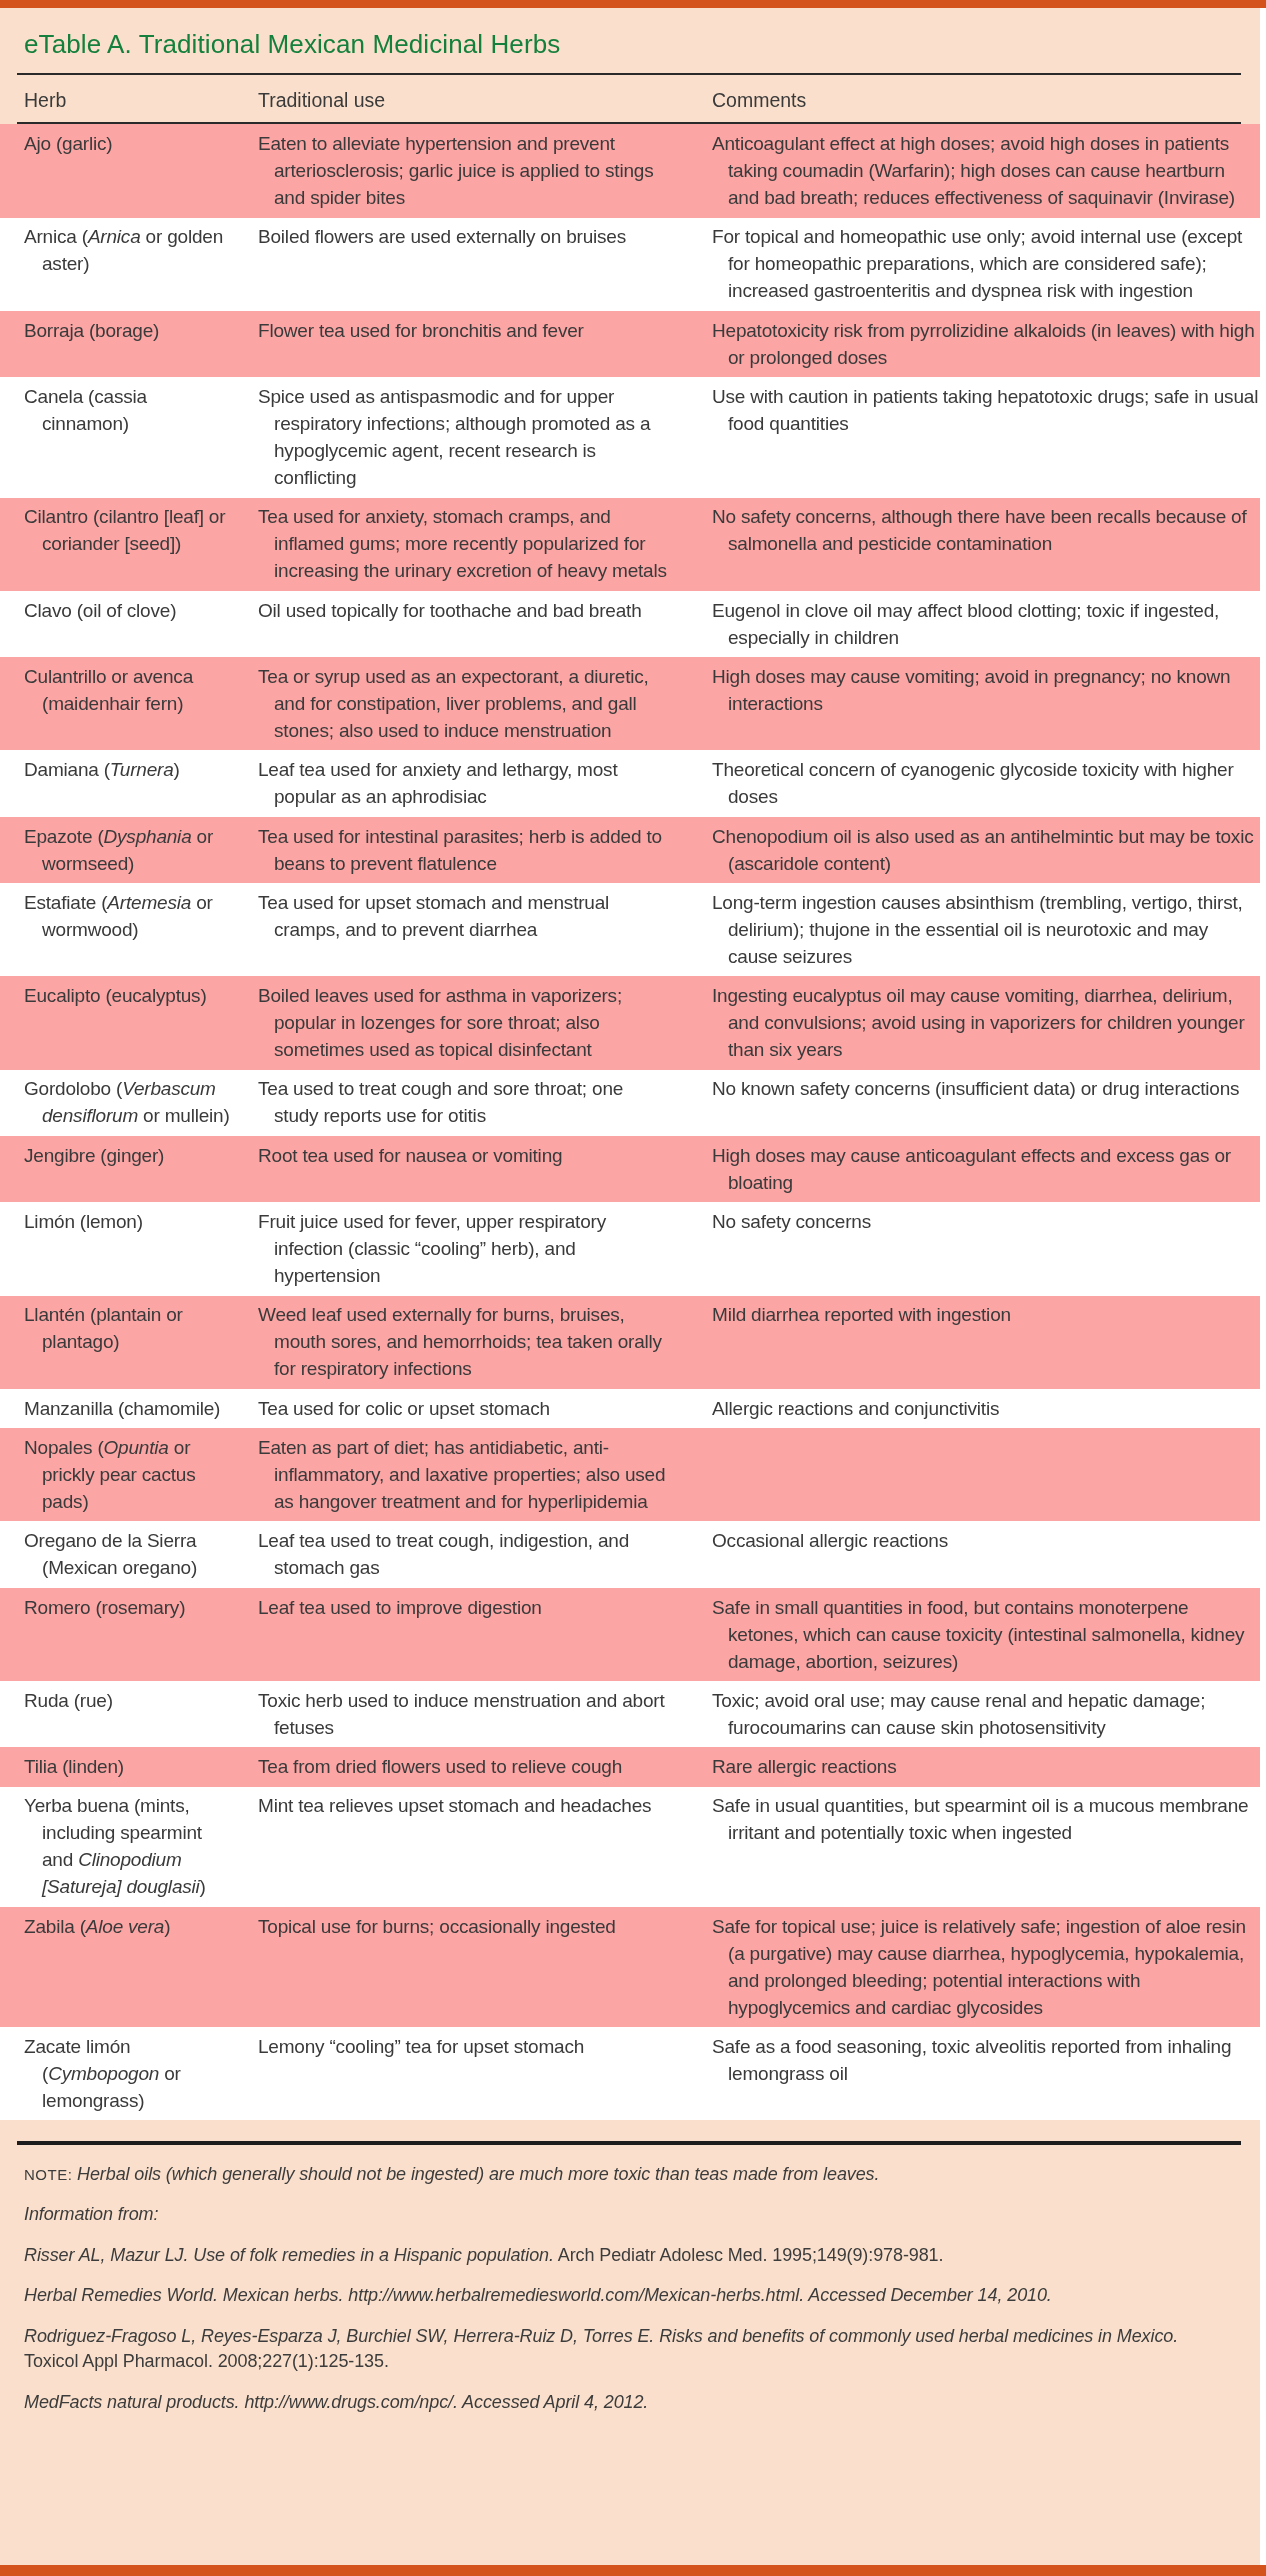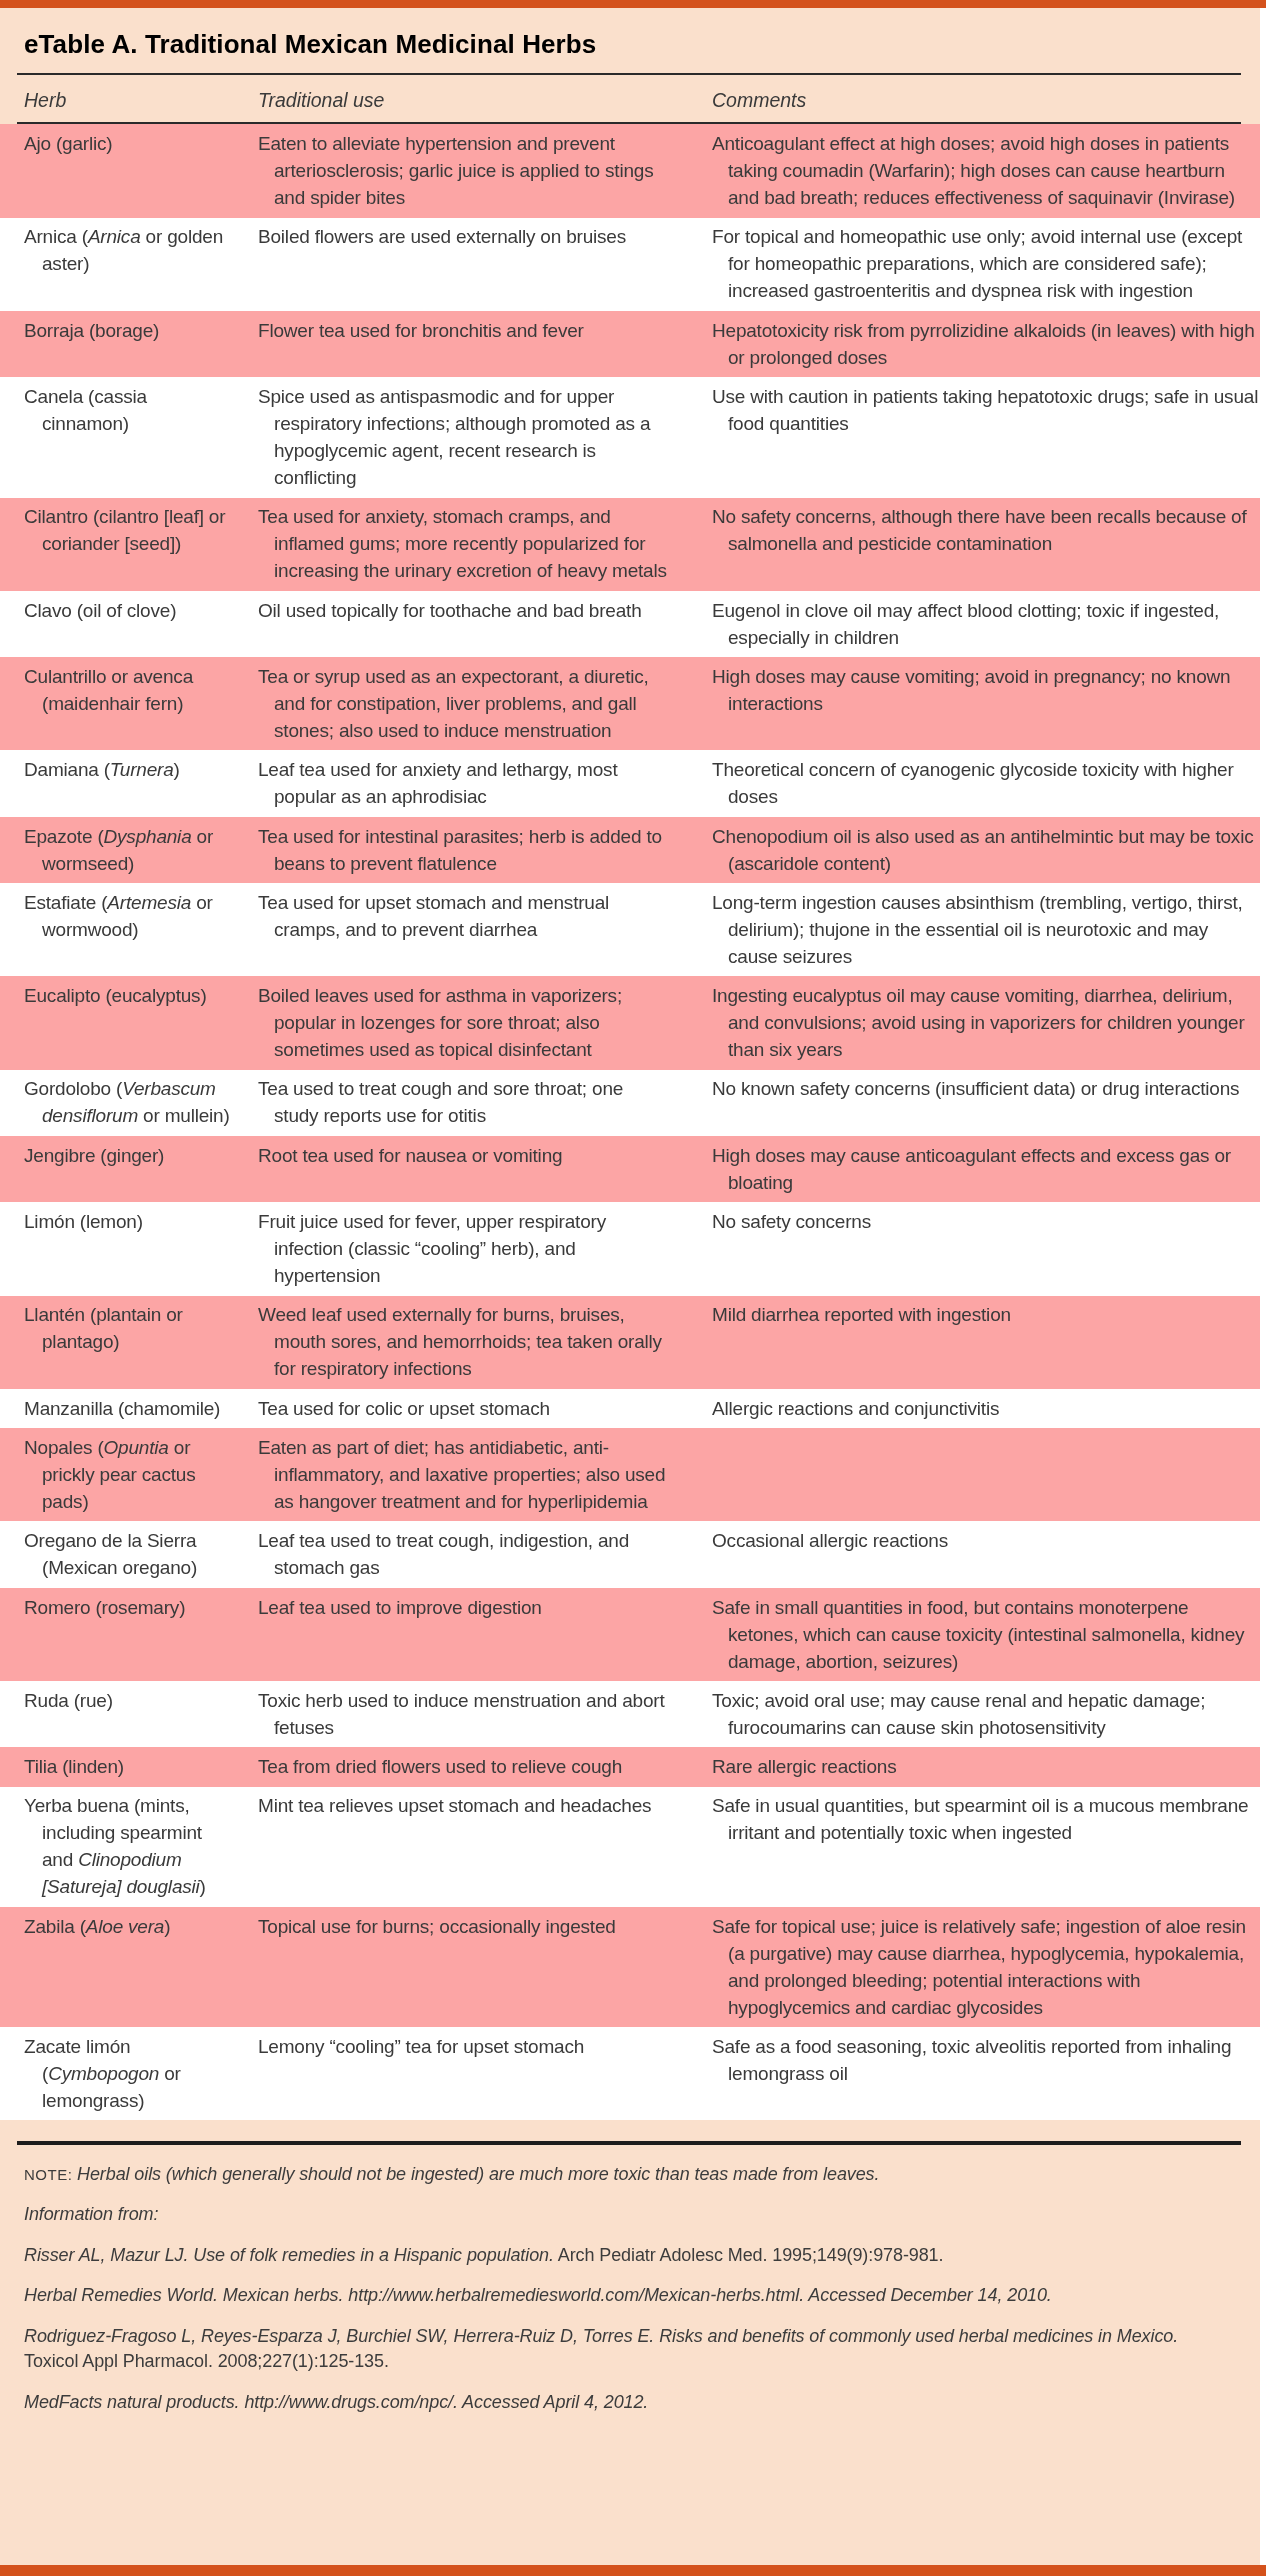--- a/index.html
+++ b/index.html
@@ -20,33 +20,32 @@
     width: 1260px;
     flex: 1 1 auto;
     display: flex;
     flex-direction: column;
     min-height: 0;
     overflow: hidden;
   }
   .thead { background: #fae0cc; }
   .title {
     font-size: 26px;
-    font-weight: bold;
-    color: #000000;
+    font-weight: normal;
+    color: #15803d;
     margin: 19.5px 26px 0 24px;
     line-height: 32px;
     letter-spacing: 0.1px;
   }
   .rule { height: 1.9px; background: #2a2a2a; margin: 0 19.5px 0 17px; }
   .rule.under-title { margin-top: 13px; }
   .rule.thick { height: 3.2px; background: #1d1d1d; }
   .cols {
     display: grid;
     grid-template-columns: 234px 454px 1fr;
-    font-style: italic;
     font-size: 19.5px;
     color: #3a3a3a;
     padding: 14.3px 0 10.4px 0;
   }
   .cols > div { padding-left: 24px; }
   .tbody { flex: 0 0 auto; }
   .row {
     display: grid;
     grid-template-columns: 234px 454px 1fr;
     font-size: 19px;

